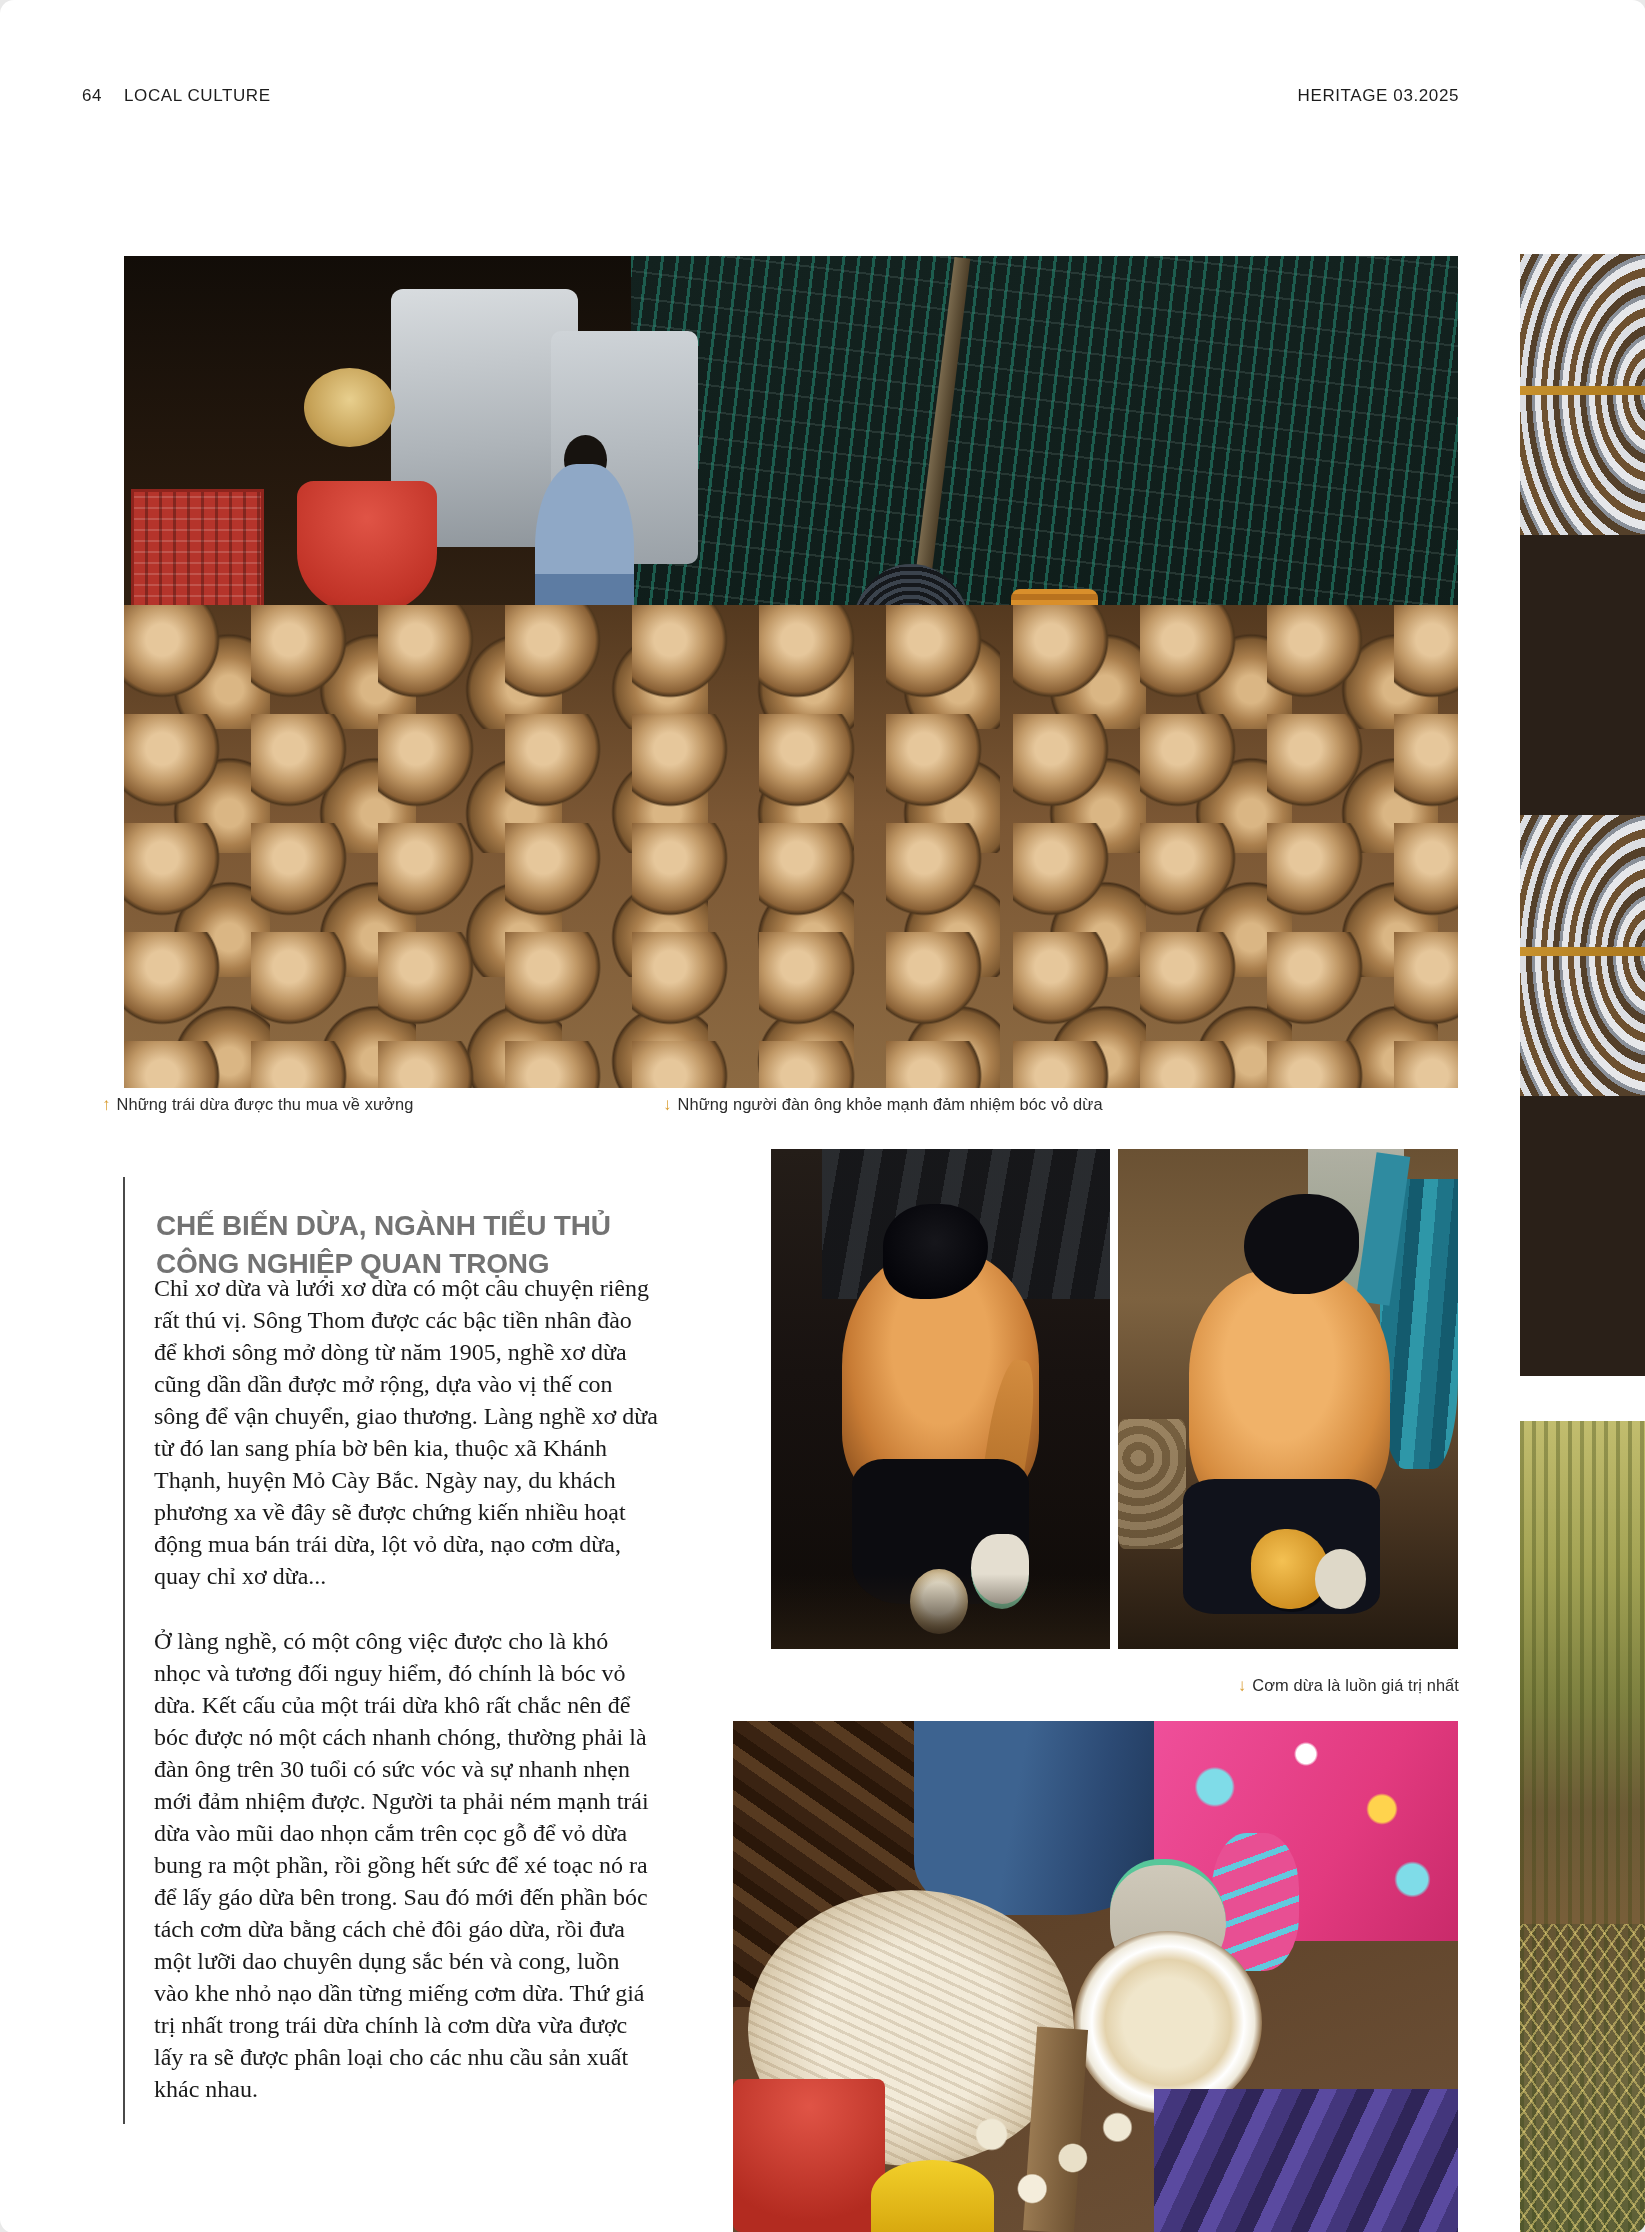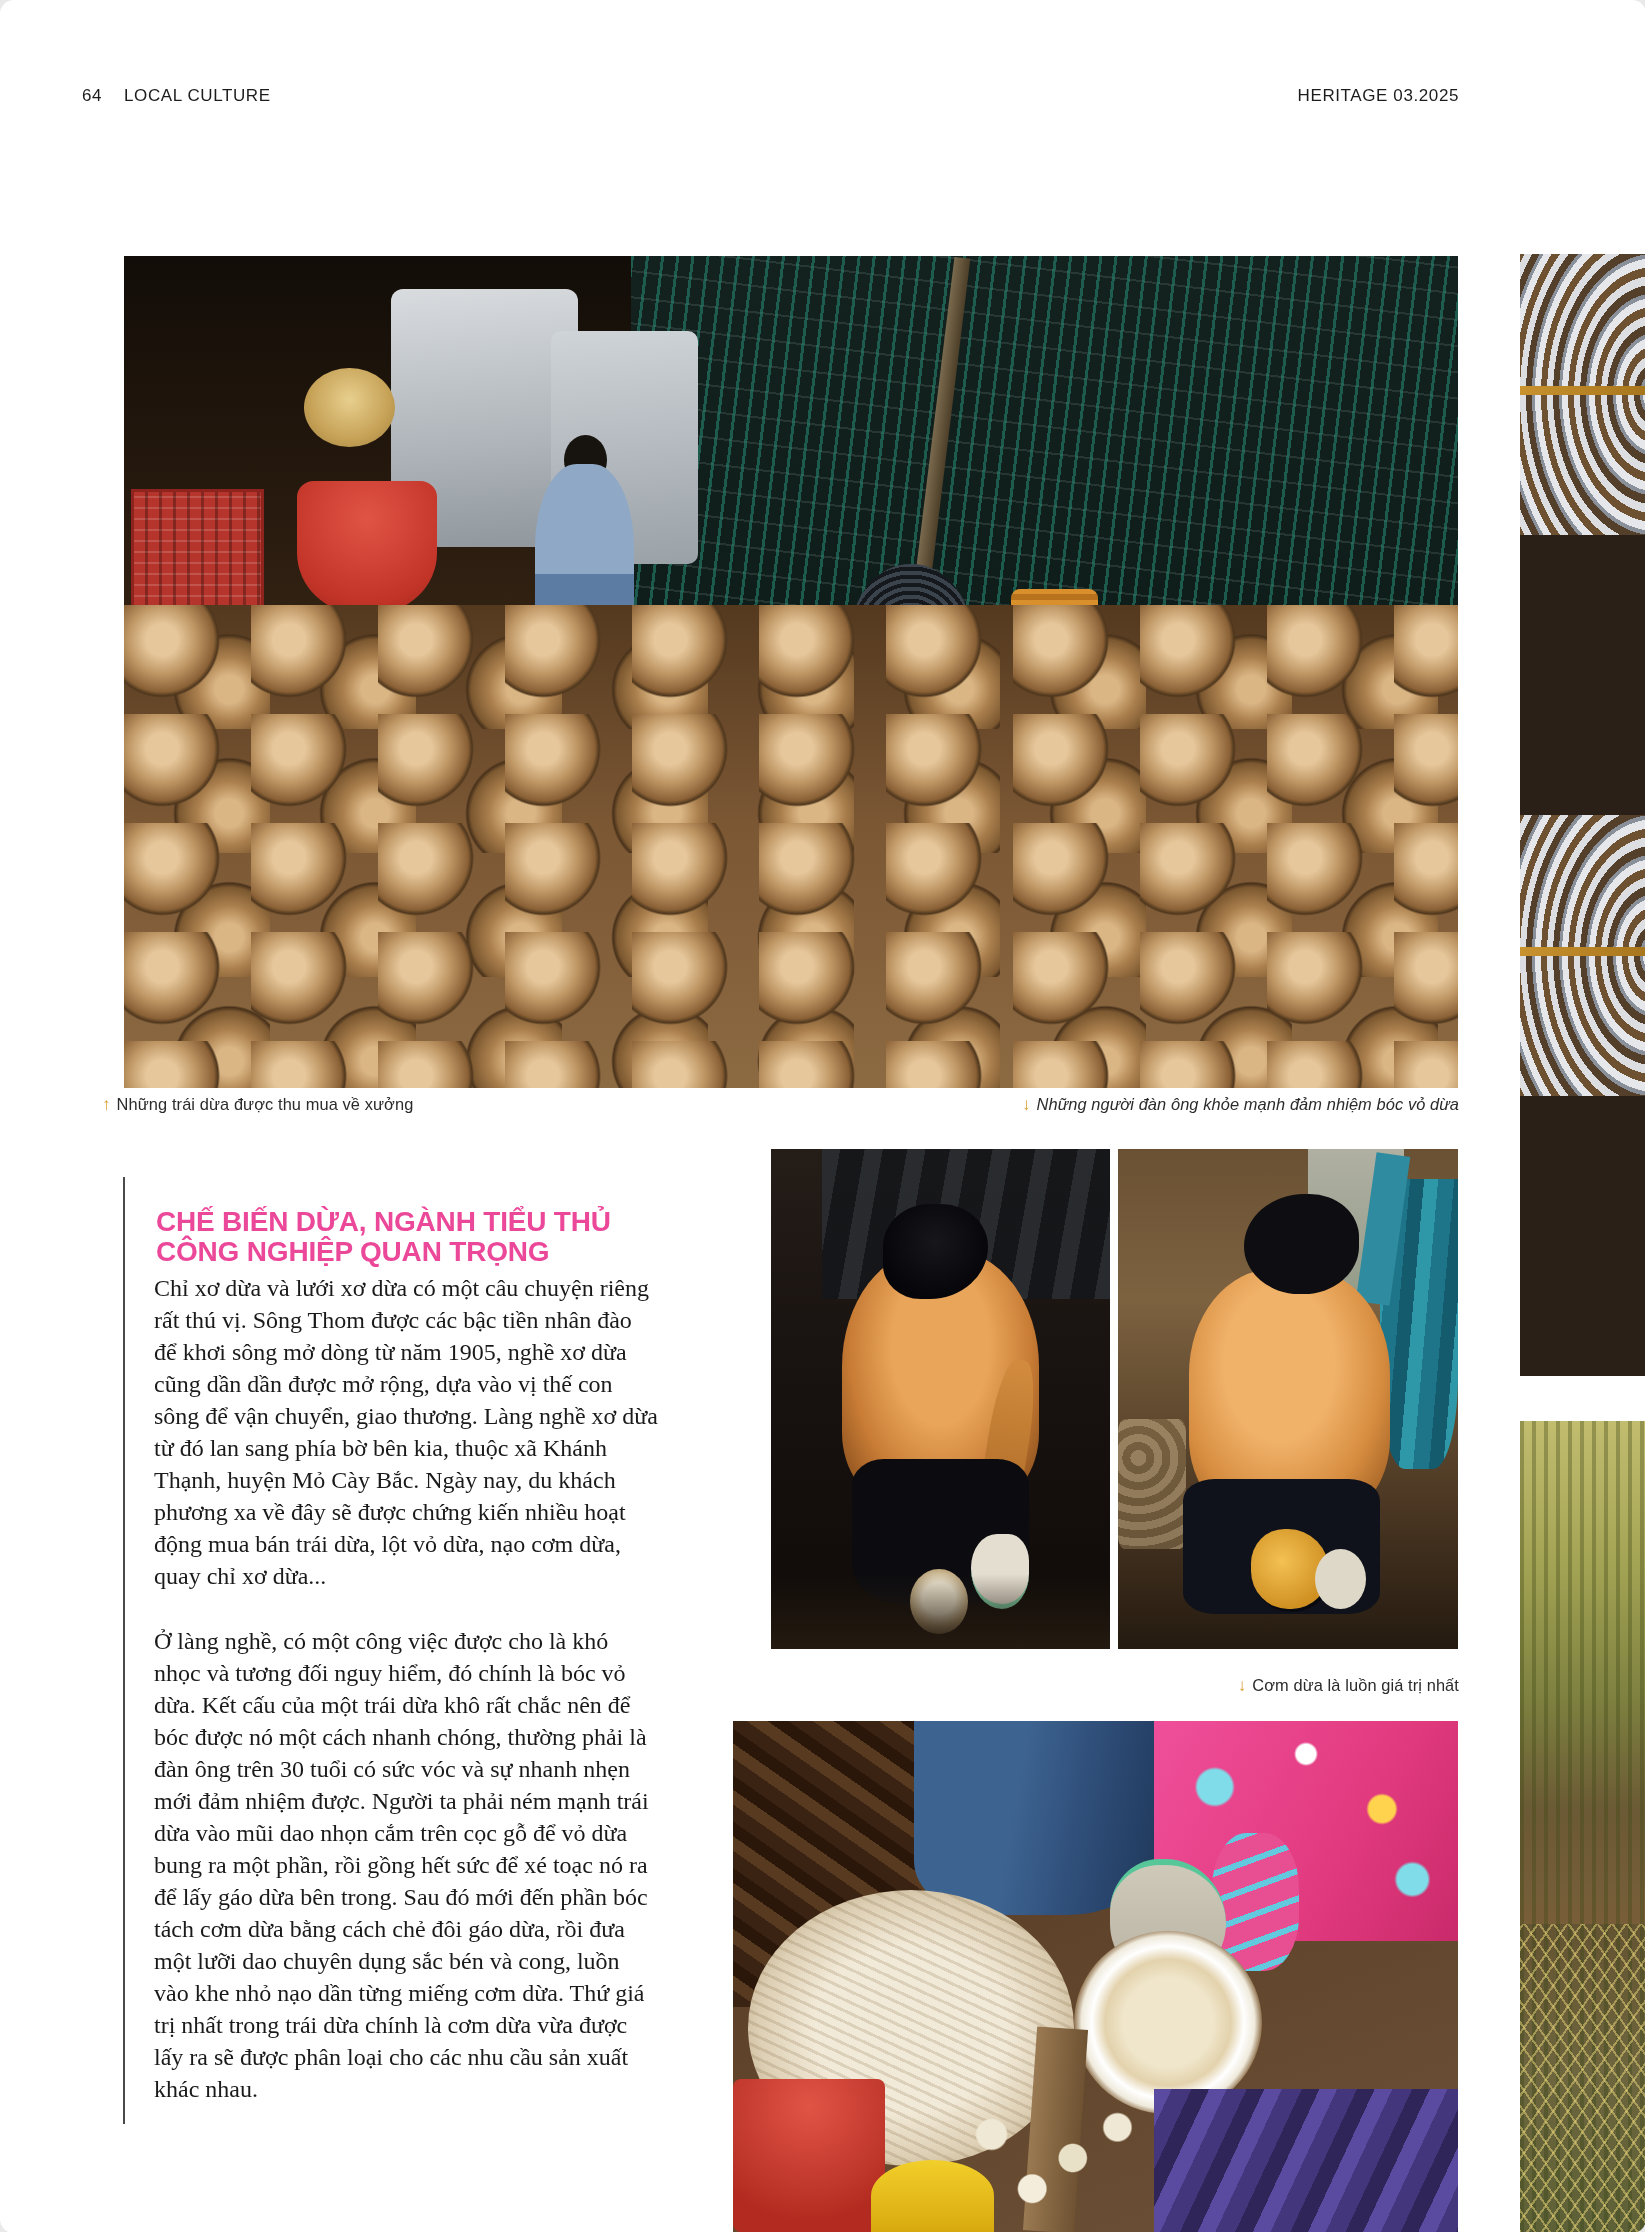--- a/index.html
+++ b/index.html
@@ -9,27 +9,27 @@
   
   .hdr{position:absolute;top:86px;font-size:17px;letter-spacing:0.6px;color:#1c1c1c;}
   .hdr-num{left:82px;}
   .hdr-center{left:124px;width:1334px;text-align:left;}
   .hdr-right{left:961px;width:498px;text-align:right;}
 
   
   .caption{position:absolute;font-size:16.4px;color:#2b2b2b;letter-spacing:0.1px;white-space:nowrap;}
   .caption .arrow{color:#D89B2D;font-weight:bold;margin-right:6px;font-size:17px;}
   .cap-top-left{left:102px;top:1095px;}
-  .cap-top-right{left:663px;width:796px;top:1095px;text-align:right;font-style:italic;}
+  .cap-top-right{left:663px;width:796px;top:1095px;}
   .cap-meat{left:663px;width:796px;top:1676px;text-align:right;}
 
   
   .vrule{position:absolute;left:123px;top:1177px;width:2px;height:947px;background:#4a4a4a;}
   .headline{position:absolute;left:156px;top:1184px;width:490px;
-            font-size:28px;line-height:30px;font-weight:700;color:#ec4899;letter-spacing:-0.2px;}
+            font-size:28px;line-height:38px;font-weight:700;color:#737373;letter-spacing:-0.2px;}
   .bodycopy{position:absolute;left:154px;top:1272px;width:505px;
             font-family:"Liberation Serif",serif;font-size:24px;line-height:32px;color:#1a1a1a;}
   .bodycopy p{margin:0 0 33px 0;}
 
   
   .photo{position:absolute;overflow:hidden;}
   .photo > div{position:absolute;}
 
   
   .photo-main{left:124px;top:256px;width:1334px;height:832px;

